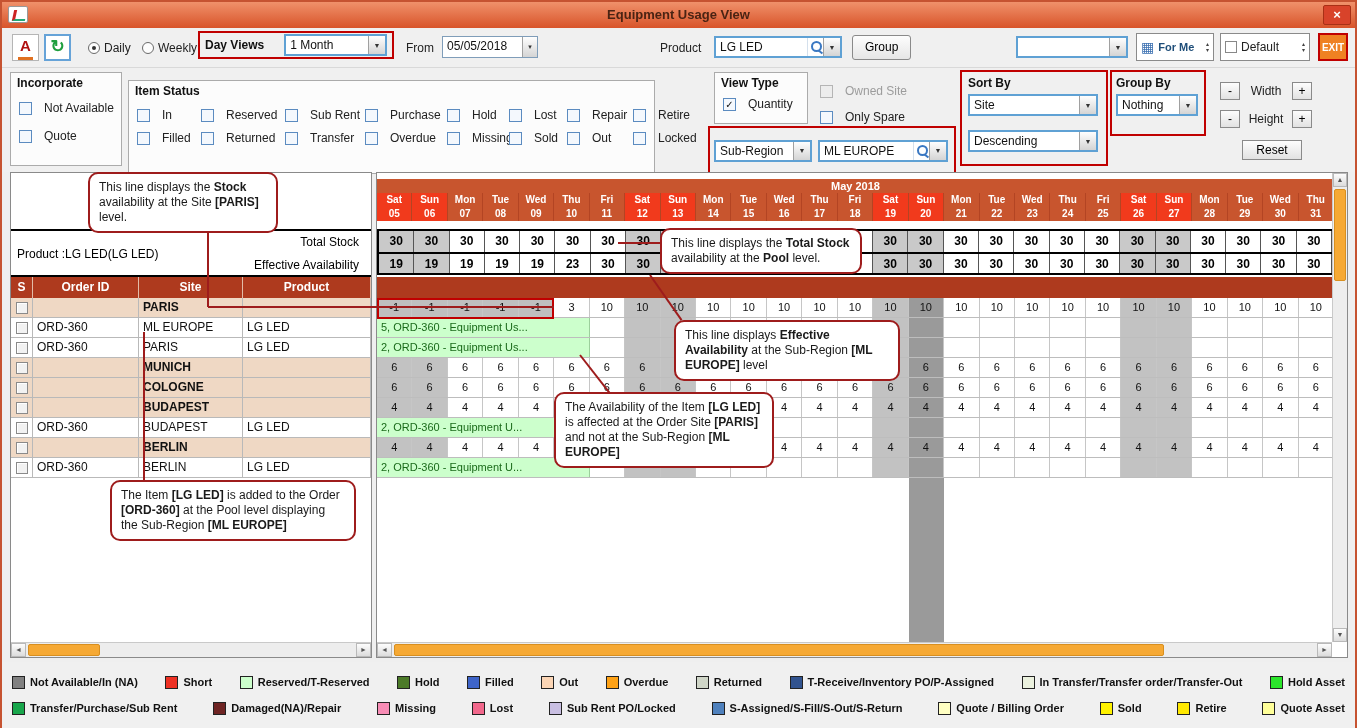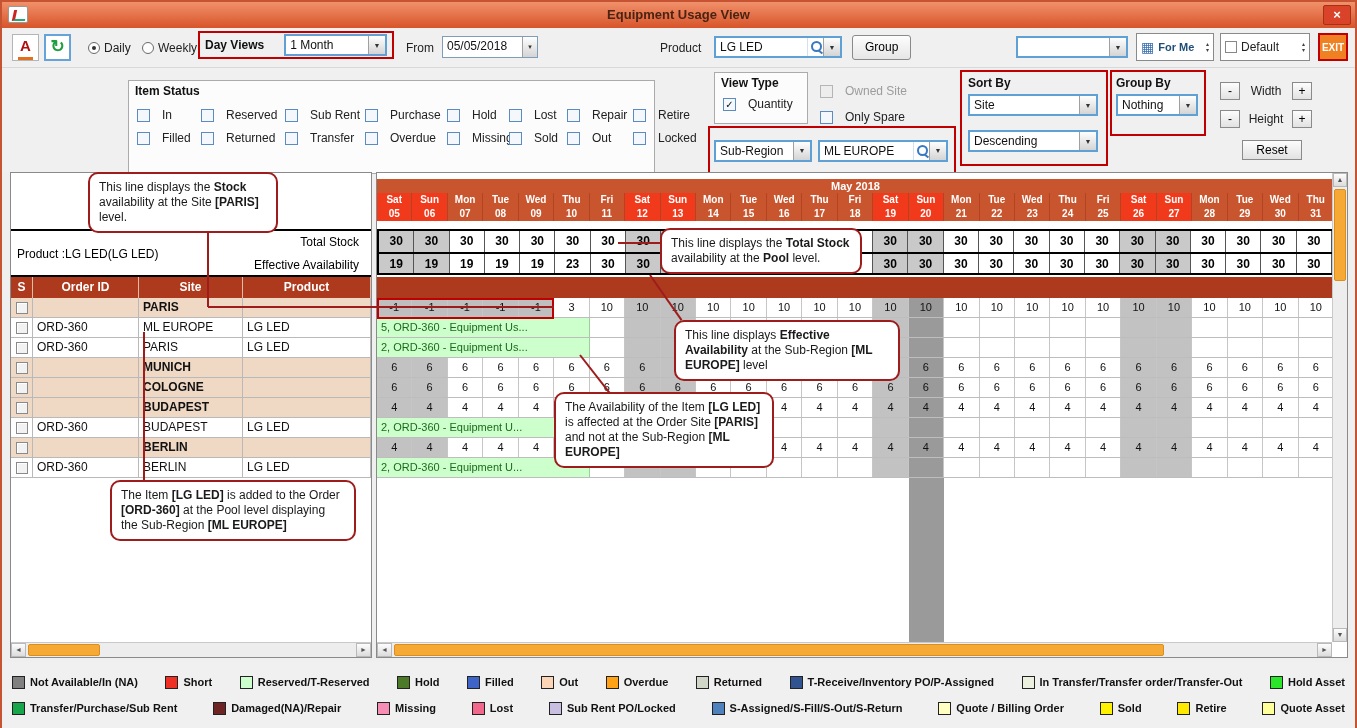--- a/index.html
+++ b/index.html
@@ -200,20 +200,33 @@
       <span class="plabel">Default</span>
       <span class="spinner">
           <span>▴</span>
           <span>▾</span>
         </span>
     </div>
     <div id="exit-btn">EXIT</div>
   </div>
 
   <div class="filterbar">
+    <div class="groupbox" id="grp-incorporate">
+      <div class="grp-title">Incorporate</div>
+      <div id="incorporate-list">
+          <div class="chk-row">
+            <div class="chk"></div>
+            <div class="chk-label">Not Available</div>
+          </div>
+          <div class="chk-row">
+            <div class="chk"></div>
+            <div class="chk-label">Quote</div>
+          </div>
+        </div>
+    </div>
     <div class="groupbox" id="grp-status">
       <div class="grp-title">Item Status</div>
       <div class="status-row" id="status-row1">
           <div class="chk-row">
             <div class="chk"></div>
             <div class="chk-label">In</div>
           </div>
           <div class="chk-row">
             <div class="chk"></div>
             <div class="chk-label">Reserved</div>

